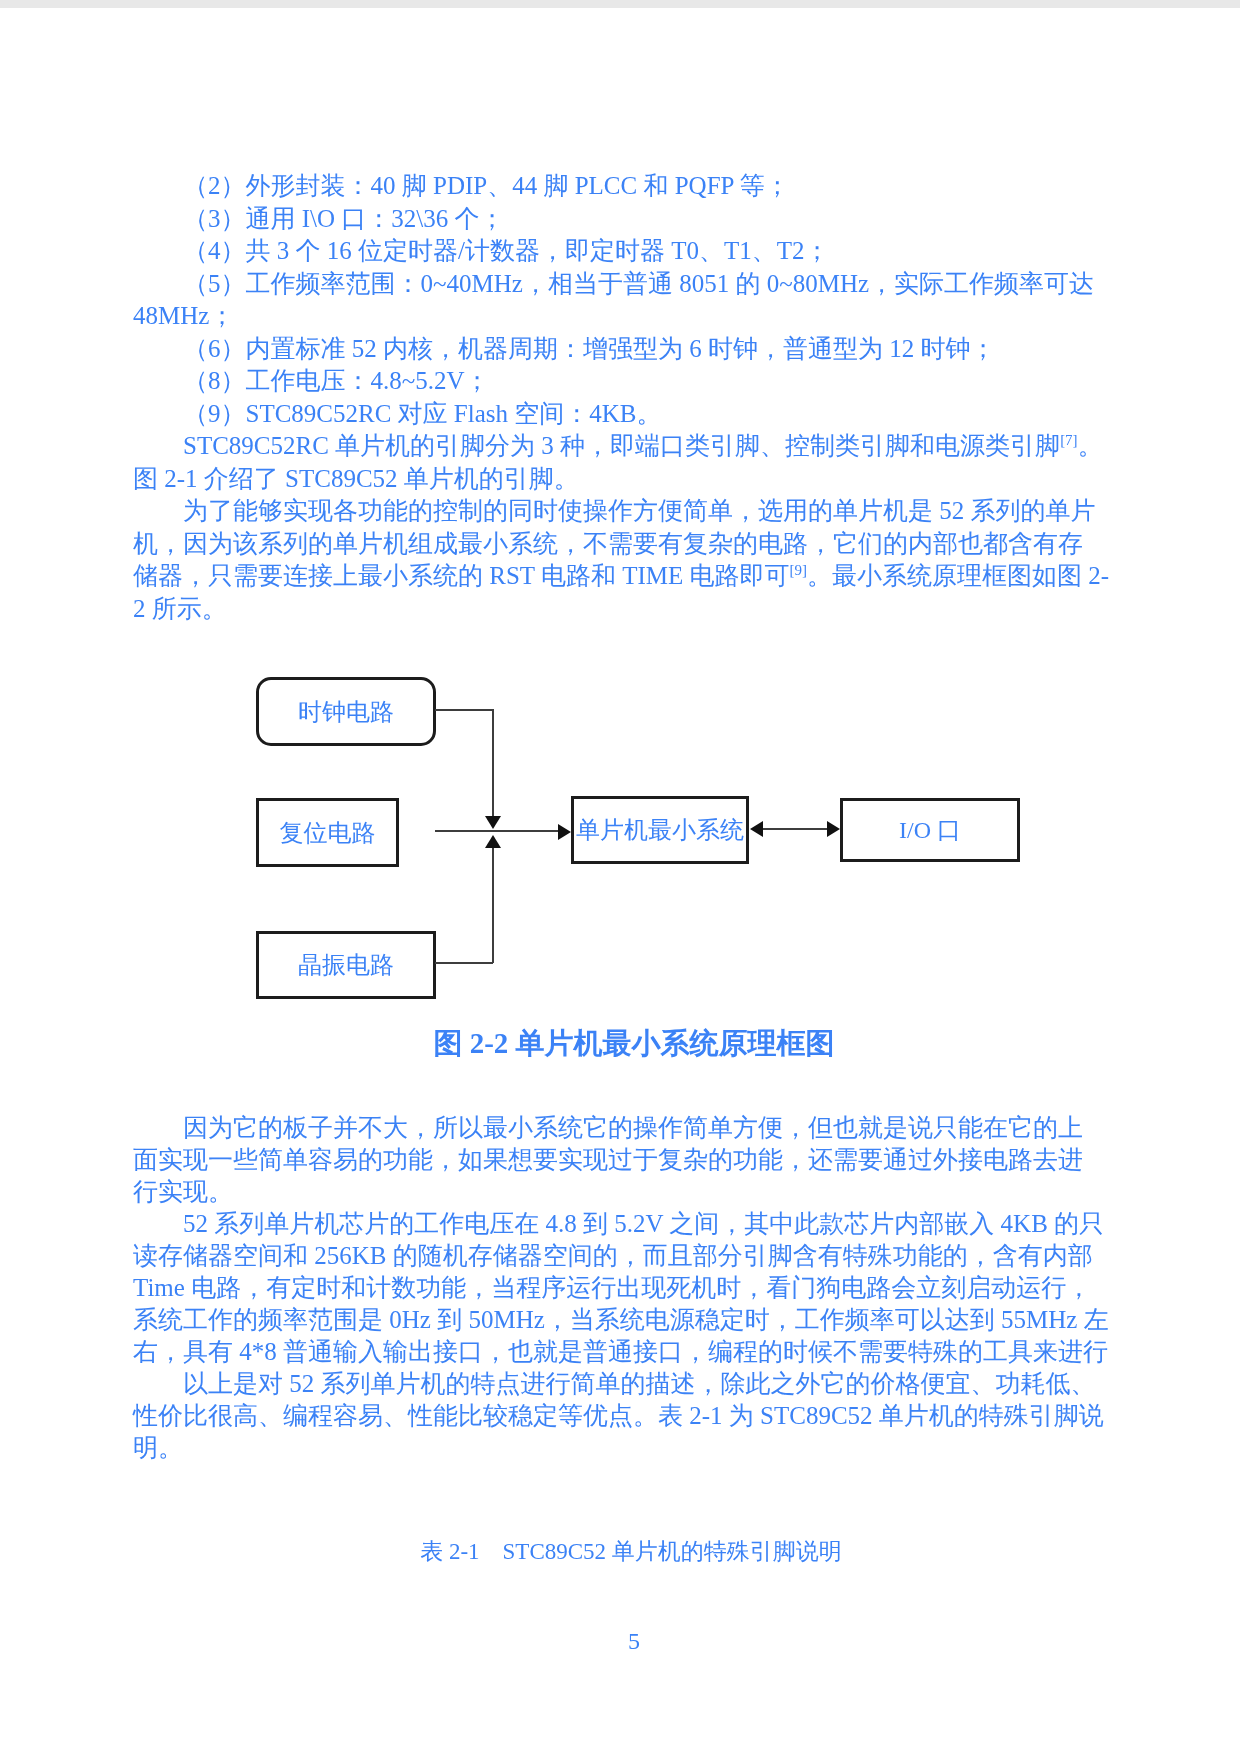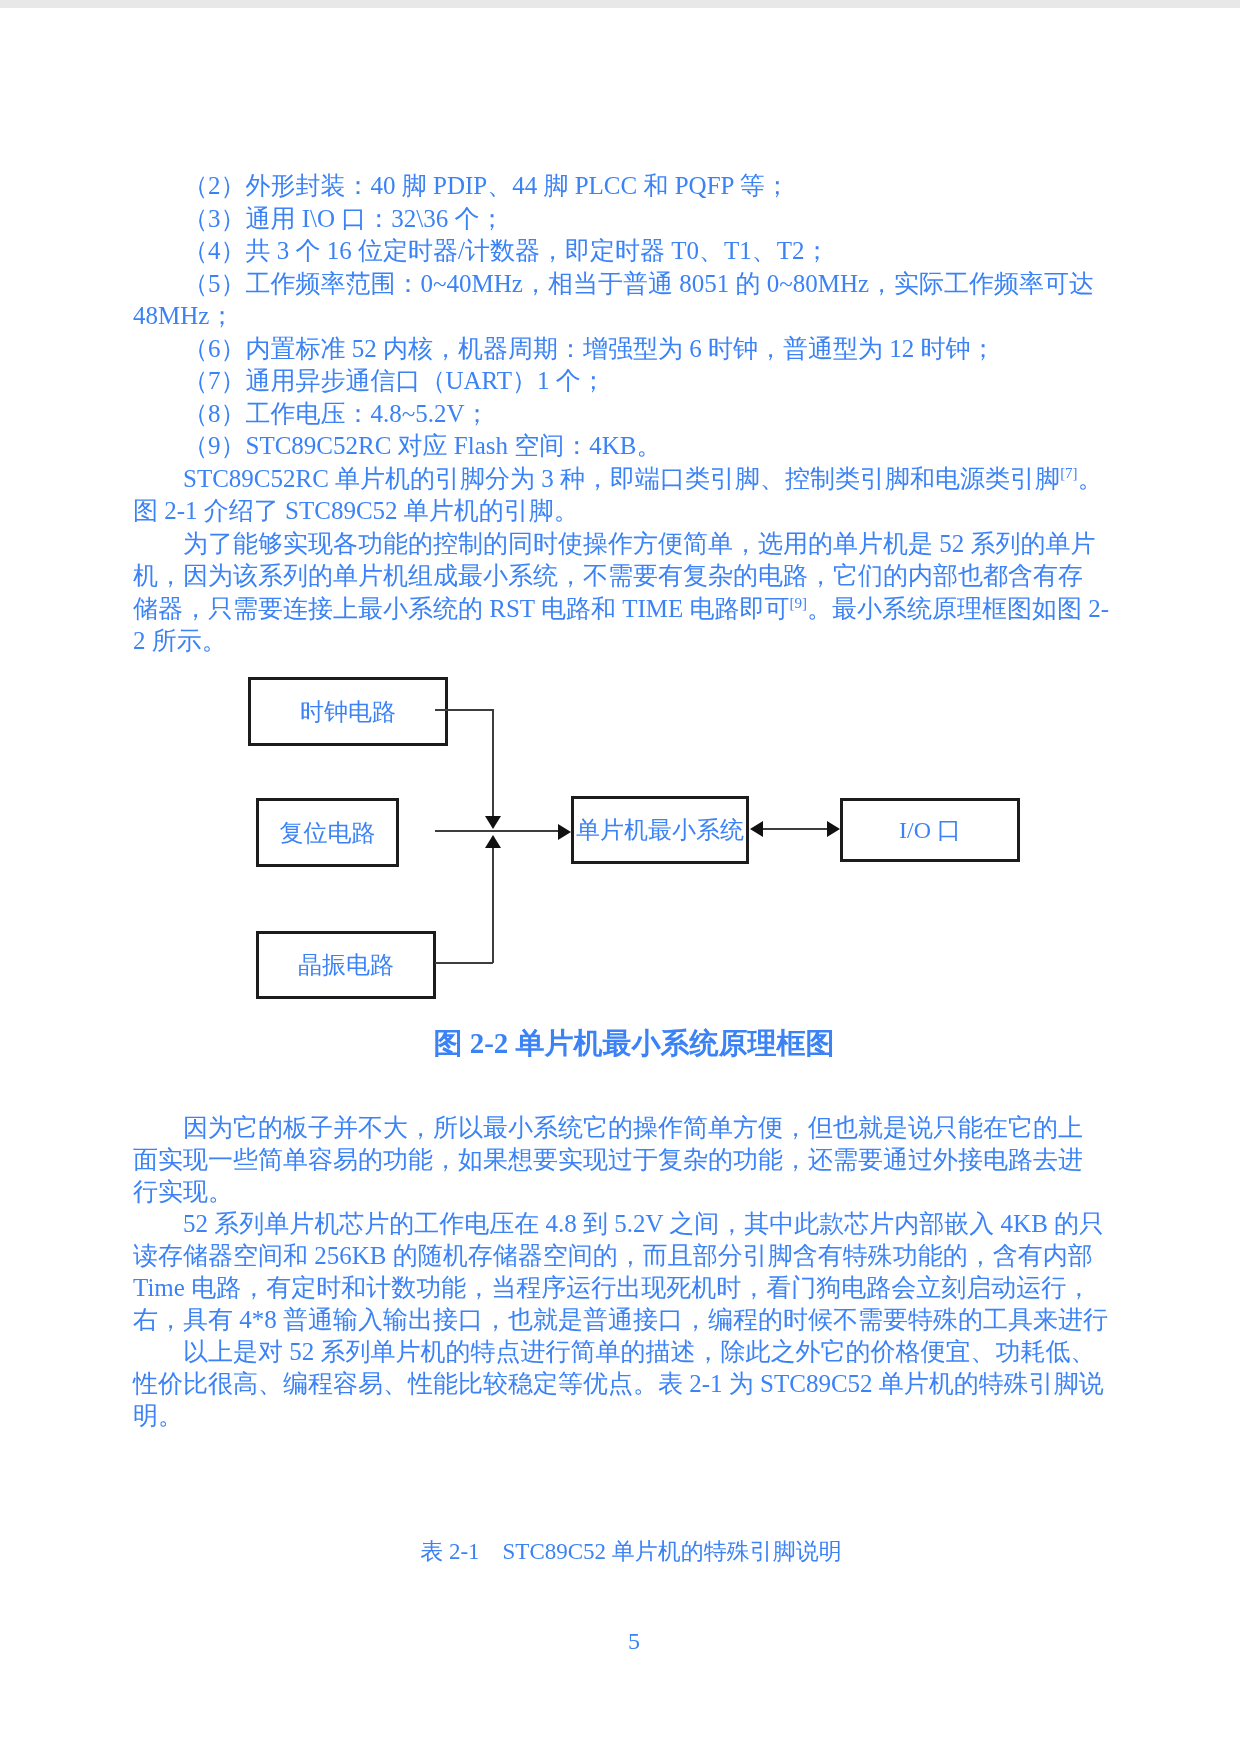--- a/index.html
+++ b/index.html
@@ -13,21 +13,21 @@
   .tline{white-space:nowrap;}
   .tline.ind{text-indent:50px;}
   .tline sup{font-size:15px;line-height:0;vertical-align:super;}
 
   
   .figure{position:absolute;left:0;top:0;width:1240px;height:1754px;pointer-events:none;}
   .fbox{
     position:absolute;border:3px solid #1c1c1c;background:#ffffff;box-sizing:border-box;
     display:flex;align-items:center;justify-content:center;font-size:24px;white-space:nowrap;
   }
-  #box-clock  {left:248px;top:669px;width:200px;height:69px;}
+  #box-clock  {left:256px;top:669px;width:180px;height:69px;border-radius:15px;}
   #box-reset  {left:256px;top:790px;width:143px;height:69px;}
   #box-crystal{left:256px;top:923px;width:180px;height:68px;}
   #box-mcu    {left:571px;top:788px;width:178px;height:68px;}
   #box-io     {left:840px;top:790px;width:180px;height:64px;}
 
   .cline{position:absolute;background:#3d3d3d;}
   #ln-clock-h  {left:435px;top:701px;width:58px;height:2px;}
   #ln-v-top    {left:492px;top:701px;width:2px;height:108px;}
   #ln-reset-h  {left:435px;top:822px;width:125px;height:2px;}
   #ln-v-bottom {left:492px;top:840px;width:2px;height:115px;}
@@ -60,21 +60,20 @@
 
 <div class="sheet">
 
   <div id="top-text" class="textcol top">
       <div class="tline ind"><span>（2）外形封装：40 脚 PDIP、44 脚 PLCC 和 PQFP 等；</span></div>
       <div class="tline ind"><span>（3）通用 I\O 口：32\36 个；</span></div>
       <div class="tline ind"><span>（4）共 3 个 16 位定时器/计数器，即定时器 T0、T1、T2；</span></div>
       <div class="tline ind"><span>（5）工作频率范围：0~40MHz，相当于普通 8051 的 0~80MHz，实际工作频率可达</span></div>
       <div class="tline"><span>48MHz；</span></div>
       <div class="tline ind"><span>（6）内置标准 52 内核，机器周期：增强型为 6 时钟，普通型为 12 时钟；</span></div>
-      <div class="tline ind"><span>（7）通用异步通信口（UART）1 个；</span></div>
       <div class="tline ind"><span>（8）工作电压：4.8~5.2V；</span></div>
       <div class="tline ind"><span>（9）STC89C52RC 对应 Flash 空间：4KB。</span></div>
       <div class="tline ind"><span>STC89C52RC 单片机的引脚分为 3 种，即端口类引脚、控制类引脚和电源类引脚</span><sup>[7]</sup><span>。</span></div>
       <div class="tline"><span>图 2-1 介绍了 STC89C52 单片机的引脚。</span></div>
       <div class="tline ind"><span>为了能够实现各功能的控制的同时使操作方便简单，选用的单片机是 52 系列的单片</span></div>
       <div class="tline"><span>机，因为该系列的单片机组成最小系统，不需要有复杂的电路，它们的内部也都含有存</span></div>
       <div class="tline"><span>储器，只需要连接上最小系统的 RST 电路和 TIME 电路即可</span><sup>[9]</sup><span>。最小系统原理框图如图 2-</span></div>
       <div class="tline"><span>2 所示。</span></div>
     </div>
 
@@ -101,20 +100,21 @@
 
   <div class="figcap">图 2-2 单片机最小系统原理框图</div>
 
   <div id="bottom-text" class="textcol bottom">
       <div class="tline ind"><span>因为它的板子并不大，所以最小系统它的操作简单方便，但也就是说只能在它的上</span></div>
       <div class="tline"><span>面实现一些简单容易的功能，如果想要实现过于复杂的功能，还需要通过外接电路去进</span></div>
       <div class="tline"><span>行实现。</span></div>
       <div class="tline ind"><span>52 系列单片机芯片的工作电压在 4.8 到 5.2V 之间，其中此款芯片内部嵌入 4KB 的只</span></div>
       <div class="tline"><span>读存储器空间和 256KB 的随机存储器空间的，而且部分引脚含有特殊功能的，含有内部</span></div>
       <div class="tline"><span>Time 电路，有定时和计数功能，当程序运行出现死机时，看门狗电路会立刻启动运行，</span></div>
+      <div class="tline"><span>系统工作的频率范围是 0Hz 到 50MHz，当系统电源稳定时，工作频率可以达到 55MHz 左</span></div>
       <div class="tline"><span>右，具有 4*8 普通输入输出接口，也就是普通接口，编程的时候不需要特殊的工具来进行</span></div>
       <div class="tline ind"><span>以上是对 52 系列单片机的特点进行简单的描述，除此之外它的价格便宜、功耗低、</span></div>
       <div class="tline"><span>性价比很高、编程容易、性能比较稳定等优点。表 2-1 为 STC89C52 单片机的特殊引脚说</span></div>
       <div class="tline"><span>明。</span></div>
     </div>
 
   <div class="tabcap">表 2-1　STC89C52 单片机的特殊引脚说明</div>
 
   <div class="pagenum">5</div>
 

